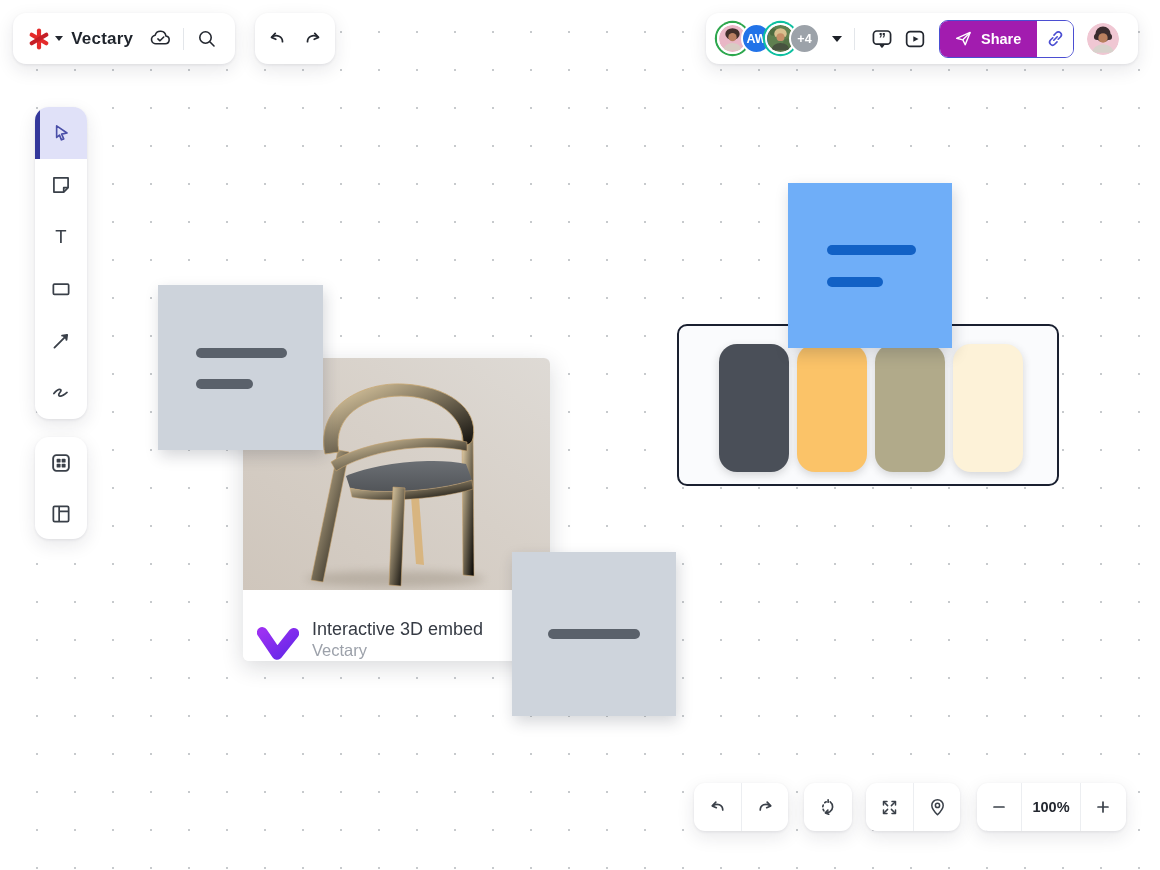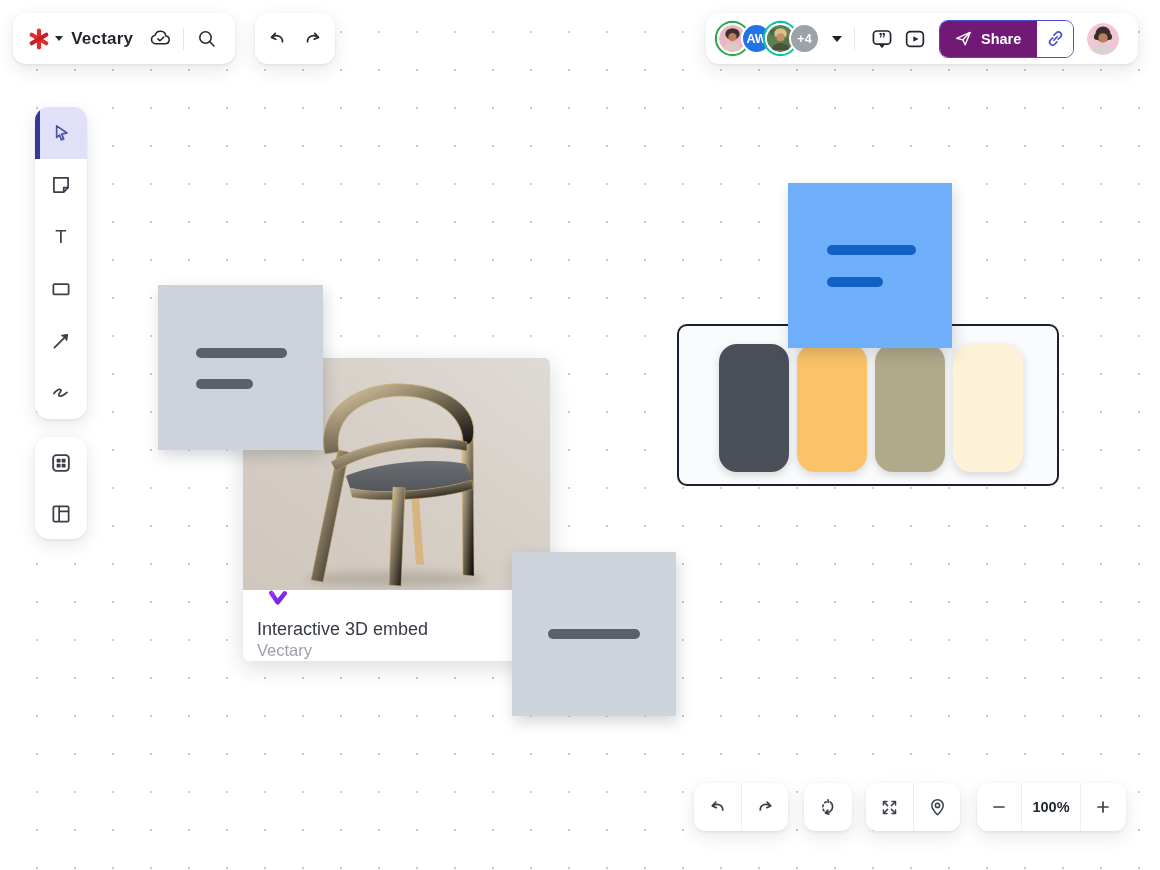--- a/index.html
+++ b/index.html
@@ -40,21 +40,21 @@
   .tool { width:52px; height:52px; display:flex; align-items:center; justify-content:center; cursor:pointer; position:relative; }
   .tool.active { background:#E0E1F8; }
   .tool.active .abar { position:absolute; left:0; top:0; bottom:0; width:4.5px; background:#34389B; }
   .panels-card { left:35px; top:437px; width:52px; border-radius:14px; overflow:hidden; }
   .panel-cell { width:52px; height:51px; display:flex; align-items:center; justify-content:center; cursor:pointer; }
   
   .note { position:absolute; box-shadow:2px 6px 14px rgba(30,34,50,.18); cursor:pointer; }
   .nline { position:absolute; height:10px; border-radius:6px; }
   .embed-card { position:absolute; left:243px; top:358px; width:307px; height:303px; border-radius:6px; overflow:hidden; box-shadow:0 6px 22px rgba(25,30,45,.16); background:#fff; cursor:pointer; }
   .embed-img { width:307px; height:232px; display:block; }
-  .embed-footer { height:71px; display:flex; align-items:flex-start; padding:0 14px; gap:13px; background:#fff;flex-direction:column; }
+  .embed-footer { height:71px; display:flex; align-items:flex-end; padding:0 14px; gap:13px; background:#fff; }
   .embed-title { font-size:18px; color:#363b44; line-height:1.25; }
   .embed-sub { font-size:16.5px; color:#9ca1aa; line-height:1.25; }
   .frame { position:absolute; left:677px; top:324px; width:382px; height:162px; border:2px solid #1a2030; border-radius:10px; background:#fafbfd; cursor:pointer; }
   .swatch { position:absolute; top:18px; width:70px; height:128px; border-radius:18px; box-shadow:0 3px 8px rgba(40,40,40,.18); cursor:pointer; }
   
   .b-card { top:783px; height:48px; border-radius:11px; display:flex; align-items:stretch; overflow:hidden;font-weight:bold; }
   .b-cell { width:47px; display:flex; align-items:center; justify-content:center; cursor:pointer; position:relative; }
   .b-cell + .b-cell { border-left:1px solid #eceef1; }
   .zoom-label { width:60px; display:flex; align-items:center; justify-content:center; font-size:14.5px; color:#23272f; cursor:pointer; }
   svg { display:block; }
@@ -136,21 +136,21 @@
       <text x="10.6" y="13.6" font-size="13" font-weight="bold" fill="#23272f" stroke="none" text-anchor="middle" font-family="Liberation Sans, sans-serif">”</text>
     </svg>
   </span>
   <span class="icon-btn" style="margin-right:4px;">
     <svg width="24" height="24" viewBox="0 0 21 21" fill="none" stroke="#23272f" stroke-width="1.5" stroke-linejoin="round">
       <rect x="3.2" y="4" width="14.6" height="13" rx="3.2"></rect>
       <path d="M9,8 L13.6,10.5 L9,13 Z" fill="#23272f" stroke="none"></path>
     </svg>
   </span>
   <div class="share-wrap">
-    <div class="share-main" style="background-color: #701a75;">
+    <div class="share-main" style="background-color: #a21caf;">
       <svg width="19" height="19" viewBox="0 0 20 20" fill="none" stroke="#ffffff" stroke-width="1.5" stroke-linejoin="round">
         <path d="M2.8,9.8 L17,3.6 L11.8,16.6 L9.3,11.4 Z"></path>
         <path d="M17,3.6 L9.3,11.4"></path>
       </svg>
       <span>Share</span>
     </div>
     <div class="share-link">
       <svg width="21" height="21" viewBox="0 0 22 22" fill="none" stroke="#4B4ED2" stroke-width="1.7" stroke-linecap="round">
         <path d="M9.2,12.8 L12.8,9.2"></path>
         <path d="M8.2,10.2 L5.8,12.6 a3.1,3.1 0 0 0 4.4,4.4 L12.6,14.6"></path>

